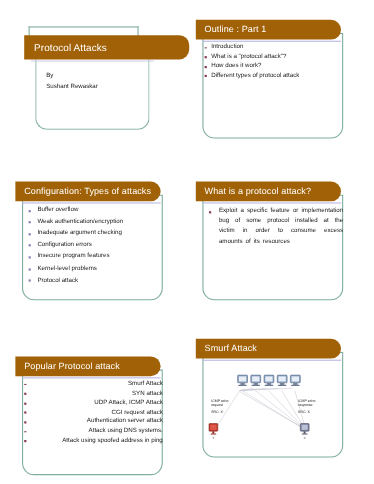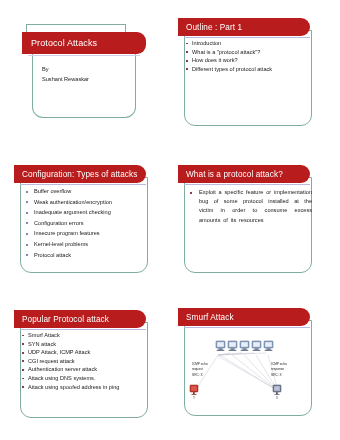--- a/index.html
+++ b/index.html
@@ -36,21 +36,21 @@
     border: 0.7px solid #7fae9f;
     border-radius: 0 0 11px 11px;
     box-sizing: border-box;
   }
   .slide-header {
     position: absolute;
     left: 0;
     top: 0;
     width: 132px;
     height: 18px;
-    background: #b91c1c;
+    background: #a16207;
     border-radius: 0 9px 9px 0;
     z-index: 3;
   }
   .slide-header .title {
     position: absolute;
     left: 8px;
     top: 50%;
     transform: translateY(-50%);
     color: #ffffff;
     font-size: 8.2px;
@@ -119,21 +119,21 @@
   #slide-title .slide-body {
     left: 24px;
     top: 12px;
     right: 12px;
     bottom: 12px;
     border-top: none;
   }
   #slide-title .slide-header {
     left: 14px;
     top: 10px;
-    width: 124px;
+    width: 150px;
     height: 22px;
   }
   #slide-title .slide-header .title { font-size: 9px; left: 9px; }
   #slide-title .header-underline {
     left: 20px; top: 33px; width: 112px; background: #cfcfe8;
   }
   #slide-title .byline {
     position: absolute;
     left: 34px;
     top: 42px;
@@ -235,21 +235,21 @@
     <div class="slide-header">
       <span class="title">What is a protocol attack?</span>
     </div>
     <div class="content">
       <div class="para-wrap">
         <p>Exploit a specific feature or implementation bug of some protocol installed at the victim in order to consume excess amounts of its resources</p>
       </div>
     </div>
   </div>
 
-  <div class="slide" id="slide-popular" style="left:14px; top:310px;">
+  <div class="slide" id="slide-popular" style="left:14px; top:324px;text-align:right;">
     <div class="slide-body"></div>
     <div class="header-underline"></div>
     <div class="slide-header">
       <span class="title">Popular Protocol attack</span>
     </div>
     <div class="content">
       <ul class="bullets tight">
         <li>Smurf Attack</li>
         <li>SYN attack</li>
         <li>UDP Attack, ICMP Attack</li>

